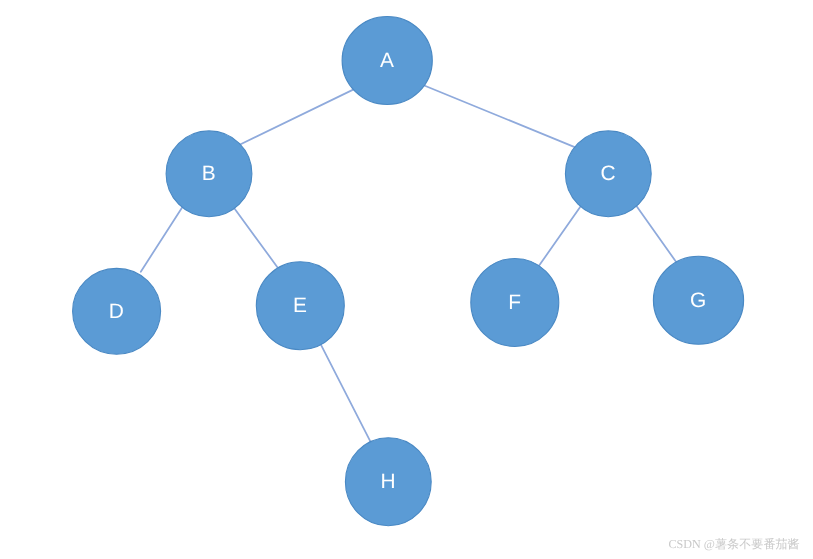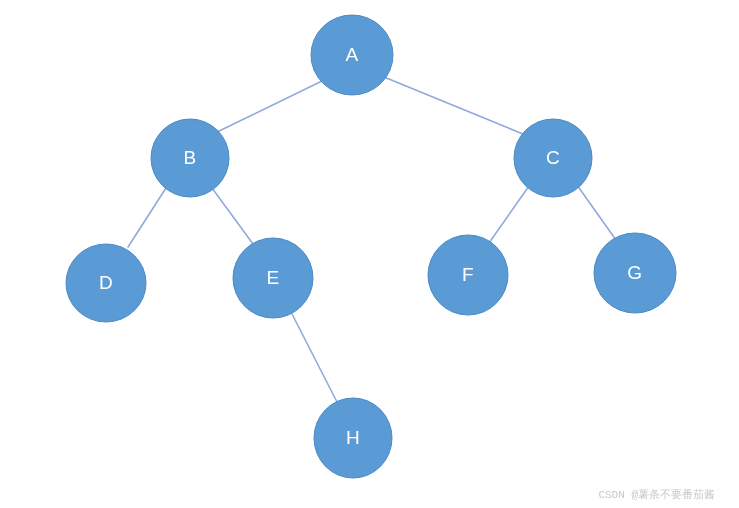--- a/index.html
+++ b/index.html
@@ -39,23 +39,23 @@
   .node-label {
     fill: #ffffff;
     font-family: "Liberation Sans", sans-serif;
     font-size: 19px;
     text-anchor: middle;
     dominant-baseline: middle;
     letter-spacing: 0.5px;
   }
   #watermark {
     position: absolute;
-    right: 24px;
+    right: 12px;
     bottom: 6px;
-    font-family: Liberation Mono, monospace;
+    font-family: Liberation Serif, serif;
     font-size: 11px;
     color: #c9c9c9;
     white-space: nowrap;
     user-select: none;
   }
 </style>
 </head>
 <body>
 
 <div id="canvas">

